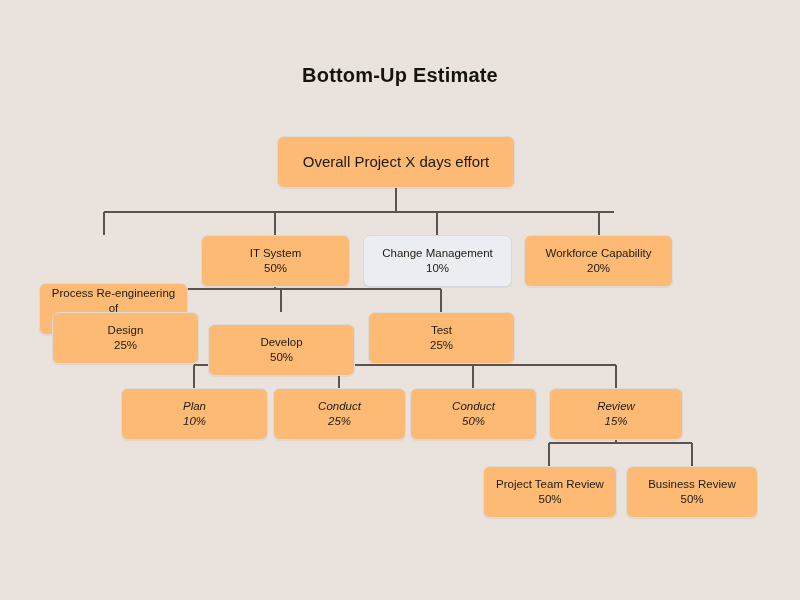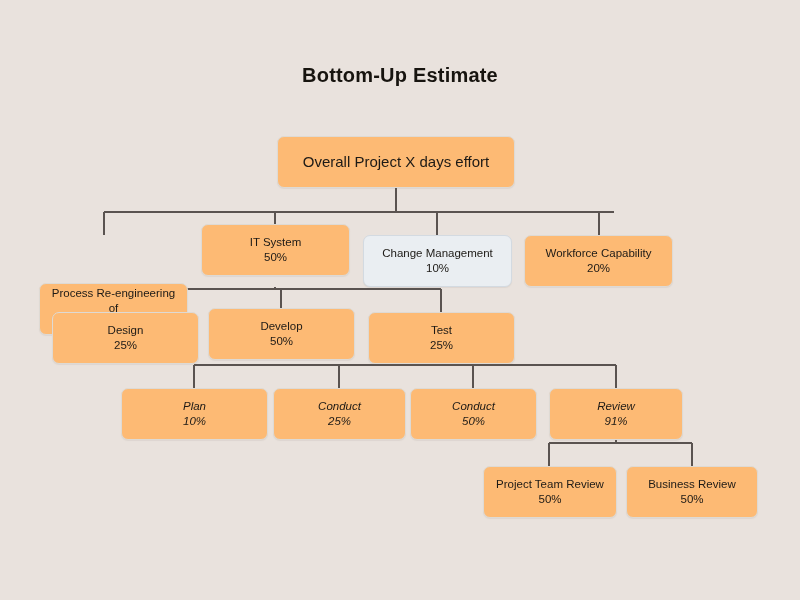--- a/index.html
+++ b/index.html
@@ -109,38 +109,38 @@
   <div class="diagram-title">Bottom-Up Estimate</div>
 
   <div class="node root" style="left:277px; top:136px; width:238px; height:52px;">
     <span class="label">Overall Project X days effort</span>
   </div>
 
   <div class="node lvl1" style="left:39px; top:235px; width:149px; height:52px;margin-top:48px;">
     <span class="label">Process Re-engineering of</span>
     <span class="value">20%</span>
   </div>
-  <div class="node lvl1" style="left:201px; top:224px; width:149px; height:52px;">
+  <div class="node lvl1" style="left:201px; top:235px; width:149px; height:52px;">
     <span class="label">IT System</span>
     <span class="value">50%</span>
   </div>
   <div class="node lvl1 highlight" style="left:363px; top:235px; width:149px; height:52px;">
     <span class="label">Change Management</span>
     <span class="value">10%</span>
   </div>
   <div class="node lvl1" style="left:524px; top:235px; width:149px; height:52px;">
     <span class="label">Workforce Capability</span>
     <span class="value">20%</span>
   </div>
 
   <div class="node lvl2" style="left:52px; top:312px; width:147px; height:52px;">
     <span class="label">Design</span>
     <span class="value">25%</span>
   </div>
-  <div class="node lvl2" style="left:208px; top:308px; width:147px; height:52px;">
+  <div class="node lvl2" style="left:208px; top:324px; width:147px; height:52px;">
     <span class="label">Develop</span>
     <span class="value">50%</span>
   </div>
   <div class="node lvl2" style="left:368px; top:312px; width:147px; height:52px;">
     <span class="label">Test</span>
     <span class="value">25%</span>
   </div>
 
   <div class="node lvl3" style="left:121px; top:388px; width:147px; height:52px;">
     <span class="label">Plan</span>
@@ -149,21 +149,21 @@
   <div class="node lvl3" style="left:273px; top:388px; width:133px; height:52px;">
     <span class="label">Conduct</span>
     <span class="value">25%</span>
   </div>
   <div class="node lvl3" style="left:410px; top:388px; width:127px; height:52px;">
     <span class="label">Conduct</span>
     <span class="value">50%</span>
   </div>
   <div class="node lvl3" style="left:549px; top:388px; width:134px; height:52px;">
     <span class="label">Review</span>
-    <span class="value">91%</span>
+    <span class="value">15%</span>
   </div>
 
   <div class="node lvl4" style="left:483px; top:466px; width:134px; height:52px;">
     <span class="label">Project Team Review</span>
     <span class="value">50%</span>
   </div>
   <div class="node lvl4" style="left:626px; top:466px; width:132px; height:52px;">
     <span class="label">Business Review</span>
     <span class="value">50%</span>
   </div>

